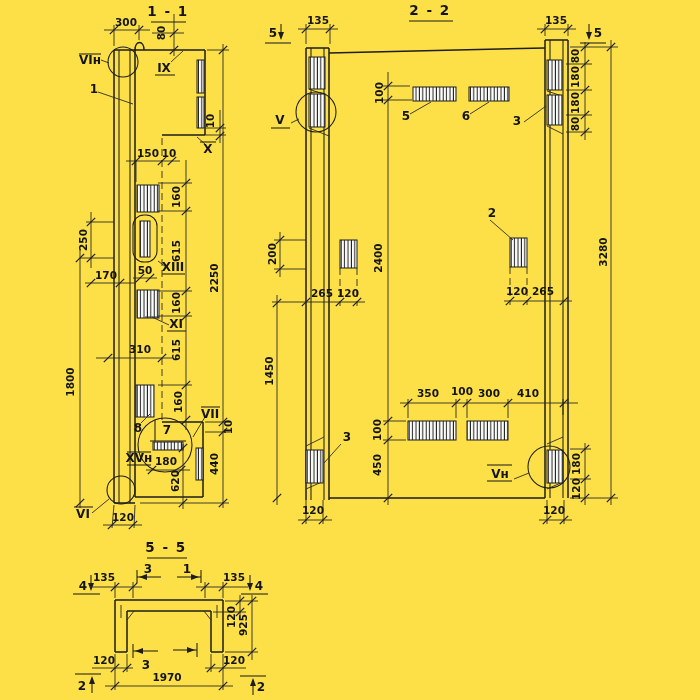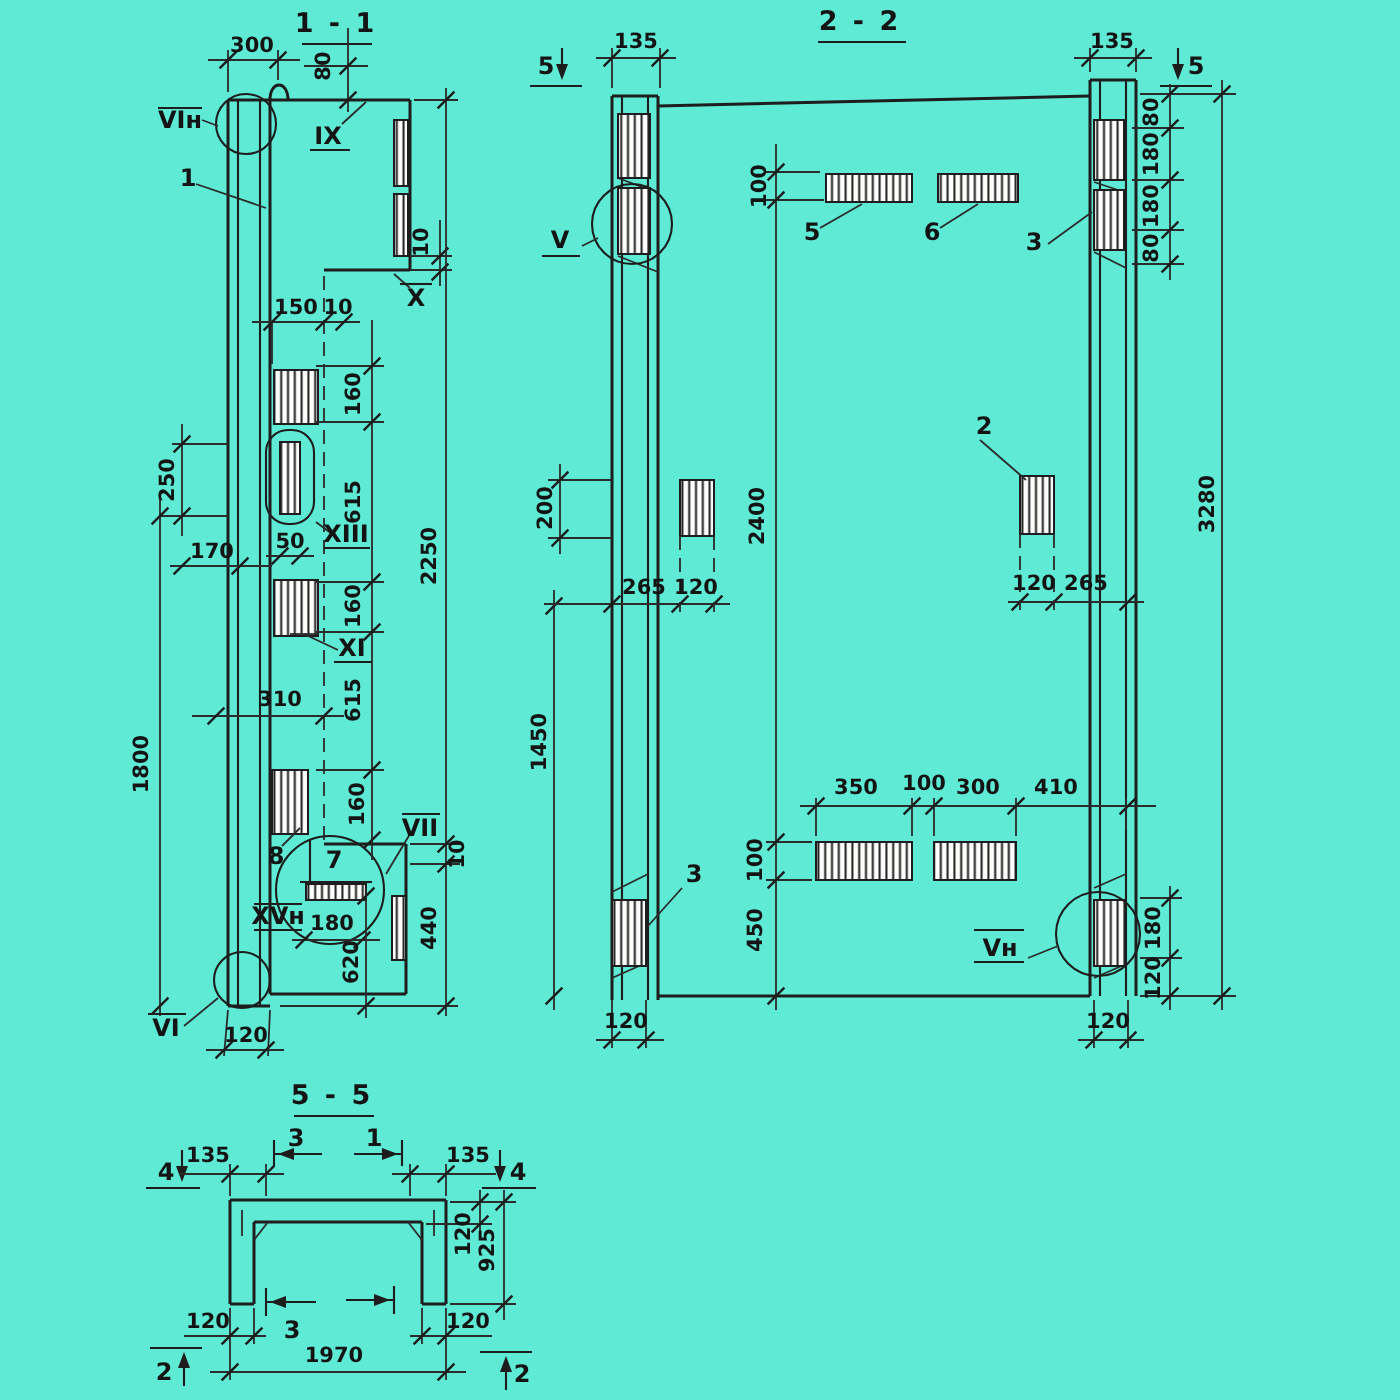--- a/index.html
+++ b/index.html
@@ -1,16 +1,16 @@
 <!DOCTYPE html>
 <html><head>
 <meta charset="utf-8">
 <style>
   html,body{margin:0;padding:0;background:#e9e9e6;}
-  #page{width:700px;height:700px;background:#5eead4;position:relative;overflow:hidden;font-family:"DejaVu Sans",sans-serif;}
+  #page{width:700px;height:700px;background:#fde047;position:relative;overflow:hidden;font-family:"DejaVu Sans",sans-serif;}
   svg{display:block}
   .ln{stroke:#1d1d1d;stroke-width:1.5;fill:none;stroke-linecap:butt}
   .md{stroke:#1d1d1d;stroke-width:1.05;fill:none}
   .tn{stroke:#2b2b2b;stroke-width:0.9;fill:none}
   .dsh{stroke-dasharray:7 4}
   .plate{fill:url(#hv);stroke:#1d1d1d;stroke-width:1}
   text{font-family:"DejaVu Sans",sans-serif;font-weight:bold;fill:#141414}
   .dim{font-size:10.5px}
   .lbl{font-size:12px}
   .ttl{font-size:13.5px;letter-spacing:1.5px}

